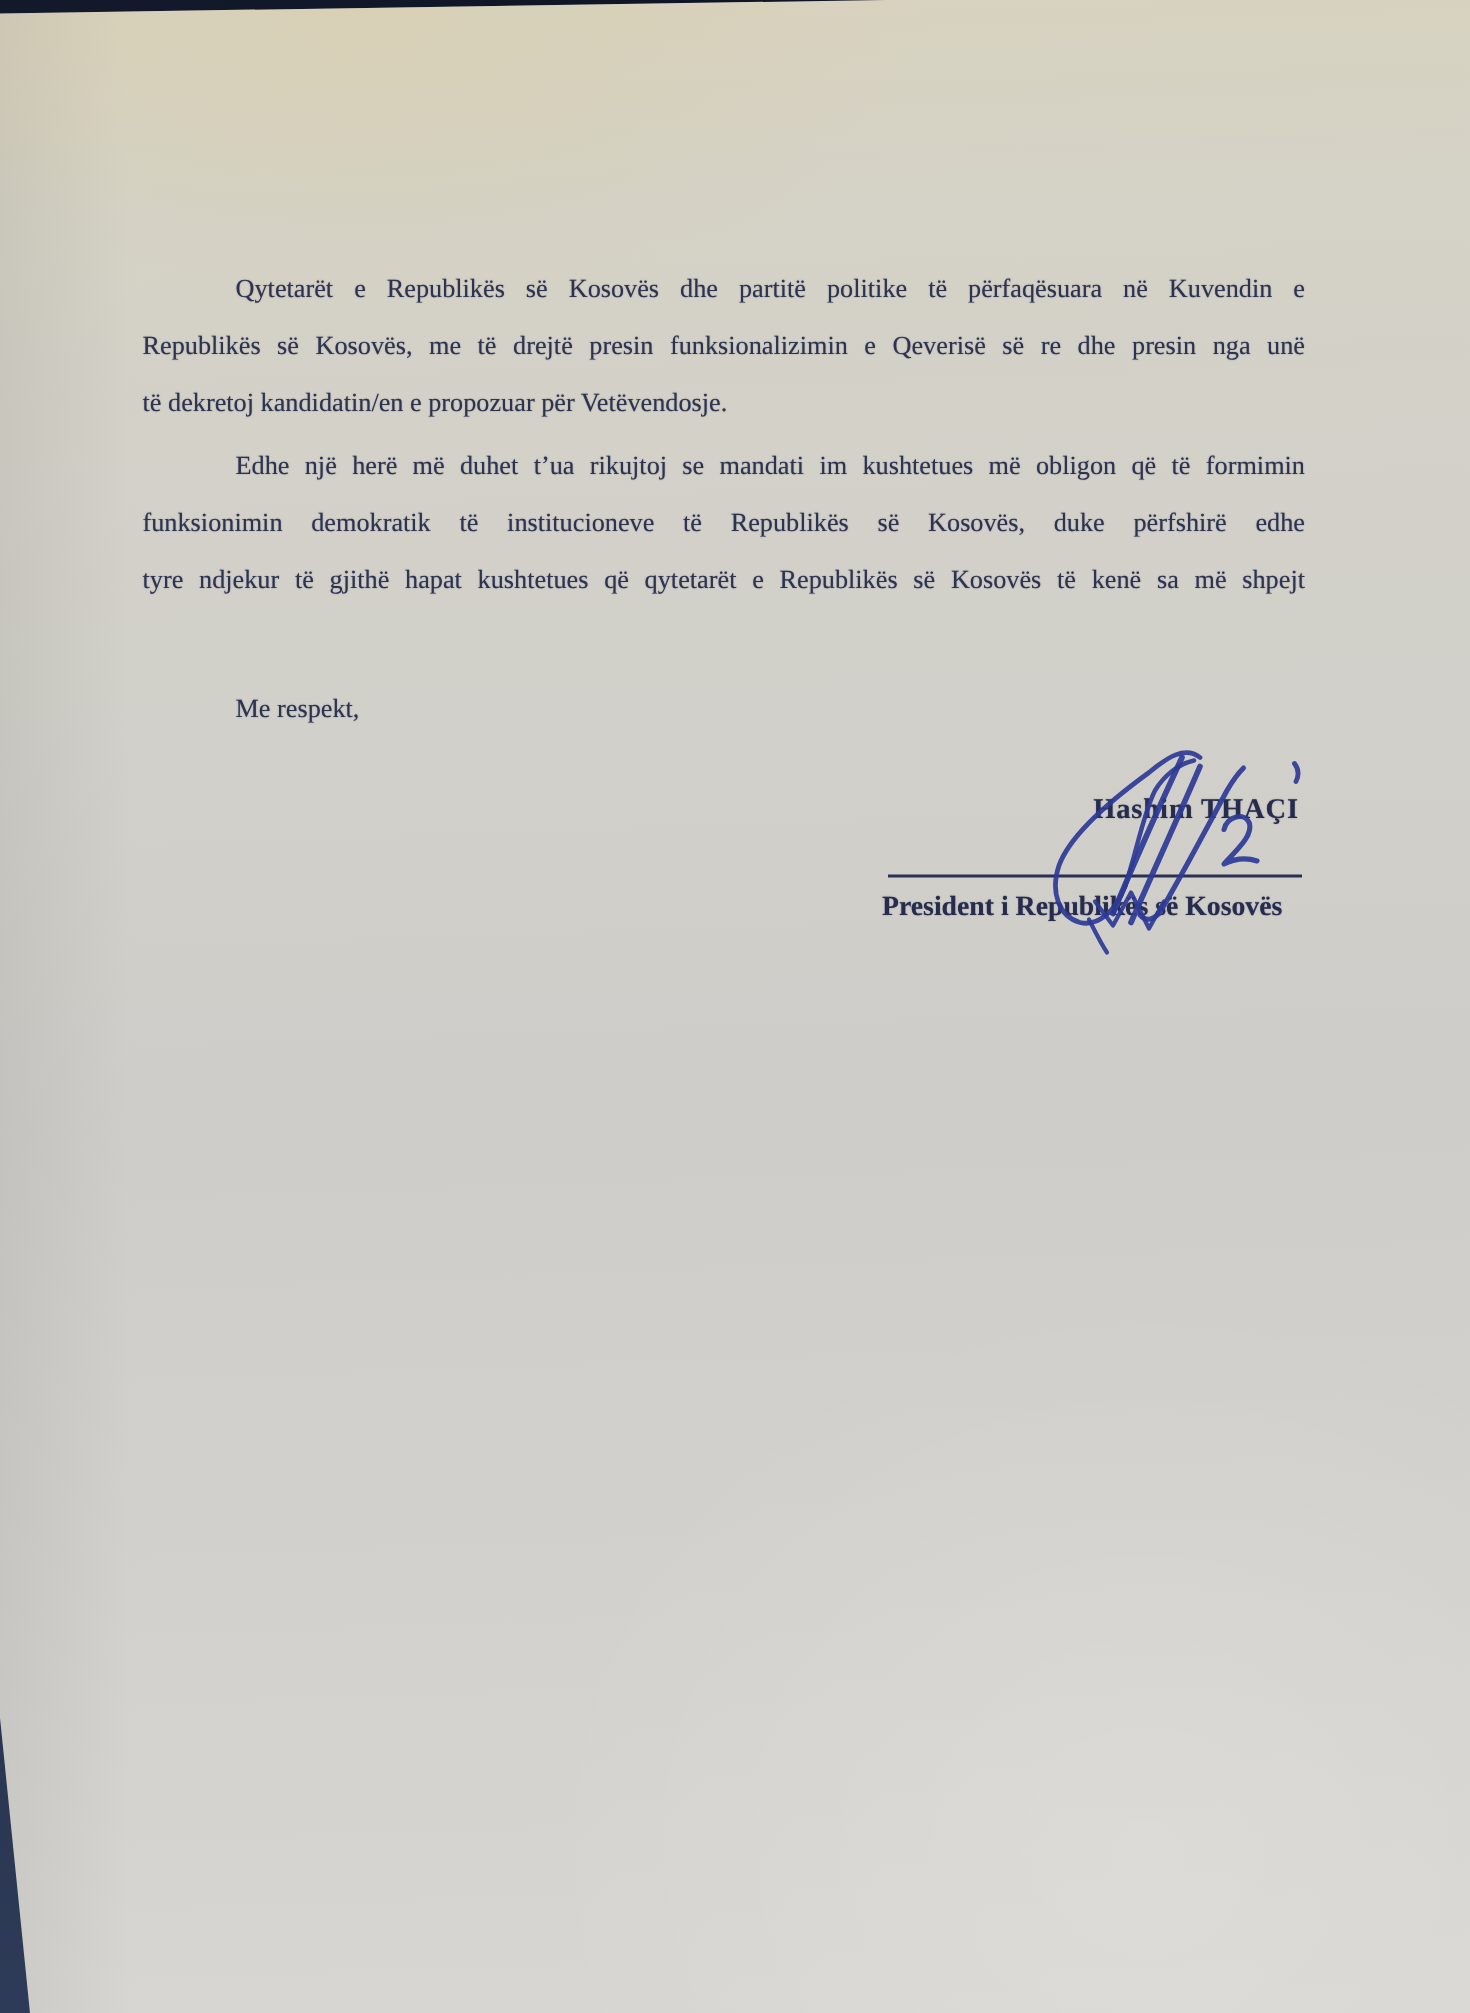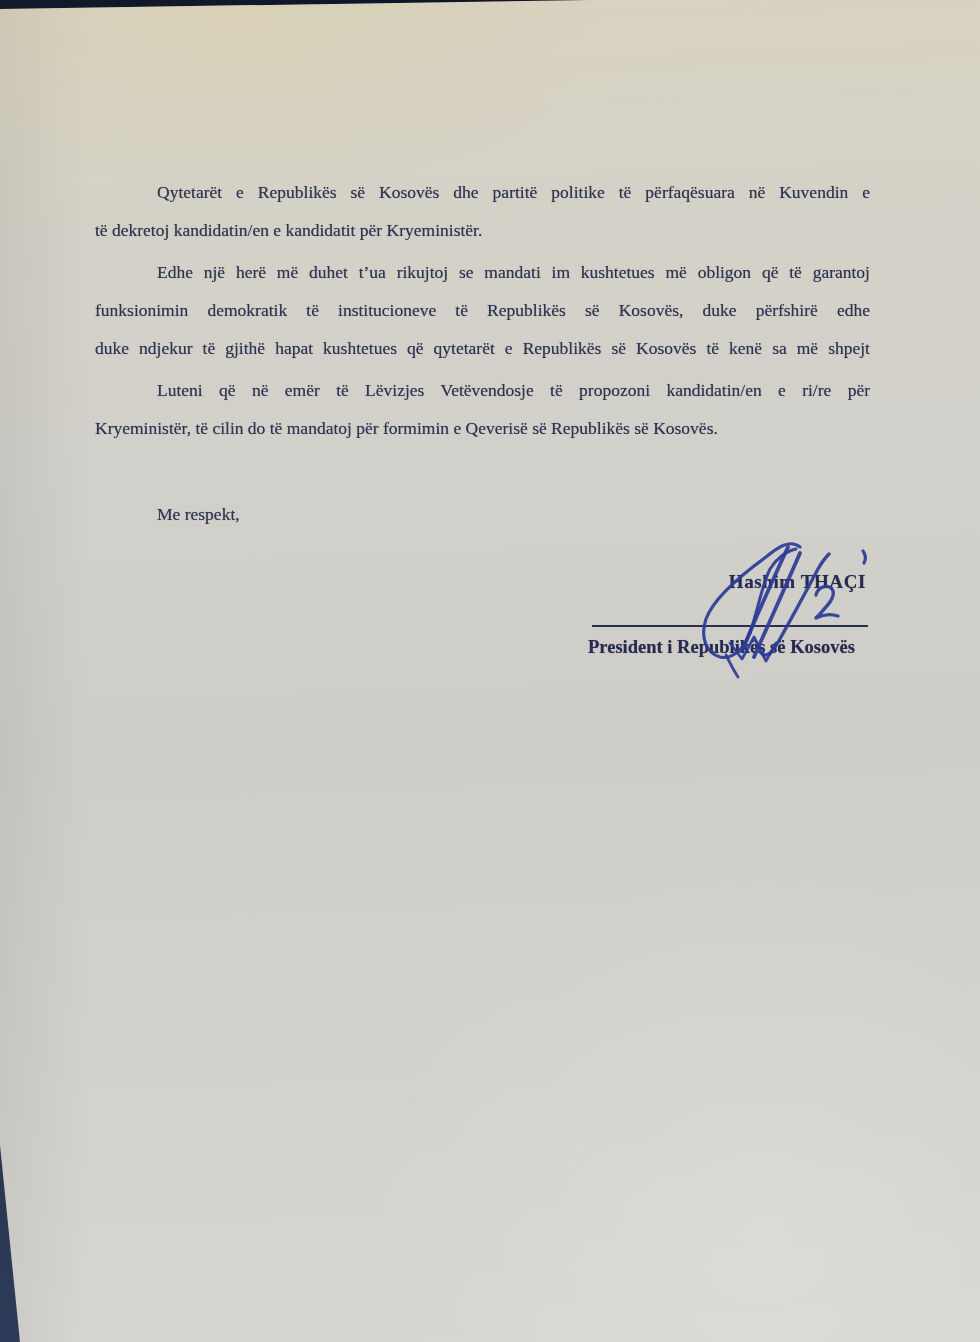--- a/index.html
+++ b/index.html
@@ -96,30 +96,27 @@
 </style>
 </head>
 <body>
 
 <div class="paper">
   <div class="content">
 
     <div>
         <div class="para">
           <div class="line first">Qytetarët e Republikës së Kosovës dhe partitë politike të përfaqësuara në Kuvendin e</div>
-          <div class="line last">të dekretoj kandidatin/en e kandidatit për Kryeministër.</div>
+          <div class="line">Republikës së Kosovës, me të drejtë presin funksionalizimin e Qeverisë së re dhe presin nga unë</div>
+          <div class="line last">të dekretoj kandidatin/en e propozuar për Vetëvendosje.</div>
         </div>
         <div class="para">
-          <div class="line first">Edhe një herë më duhet t’ua rikujtoj se mandati im kushtetues më obligon që të garantoj</div>
+          <div class="line first">Edhe një herë më duhet t’ua rikujtoj se mandati im kushtetues më obligon që të formimin</div>
           <div class="line">funksionimin demokratik të institucioneve të Republikës së Kosovës, duke përfshirë edhe</div>
-          <div class="line">duke ndjekur të gjithë hapat kushtetues që qytetarët e Republikës së Kosovës të kenë sa më shpejt</div>
-        </div>
-        <div class="para">
-          <div class="line first">Luteni që në emër të Lëvizjes Vetëvendosje të propozoni kandidatin/en e ri/re për</div>
-          <div class="line last">Kryeministër, të cilin do të mandatoj për formimin e Qeverisë së Republikës së Kosovës.</div>
+          <div class="line">tyre ndjekur të gjithë hapat kushtetues që qytetarët e Republikës së Kosovës të kenë sa më shpejt</div>
         </div>
       </div>
 
     <div class="closing">Me respekt,</div>
 
     <div class="sig-block">
       <div class="sig-name">Hashim THAÇI</div>
 
       <div class="sig-rule"></div>
 

